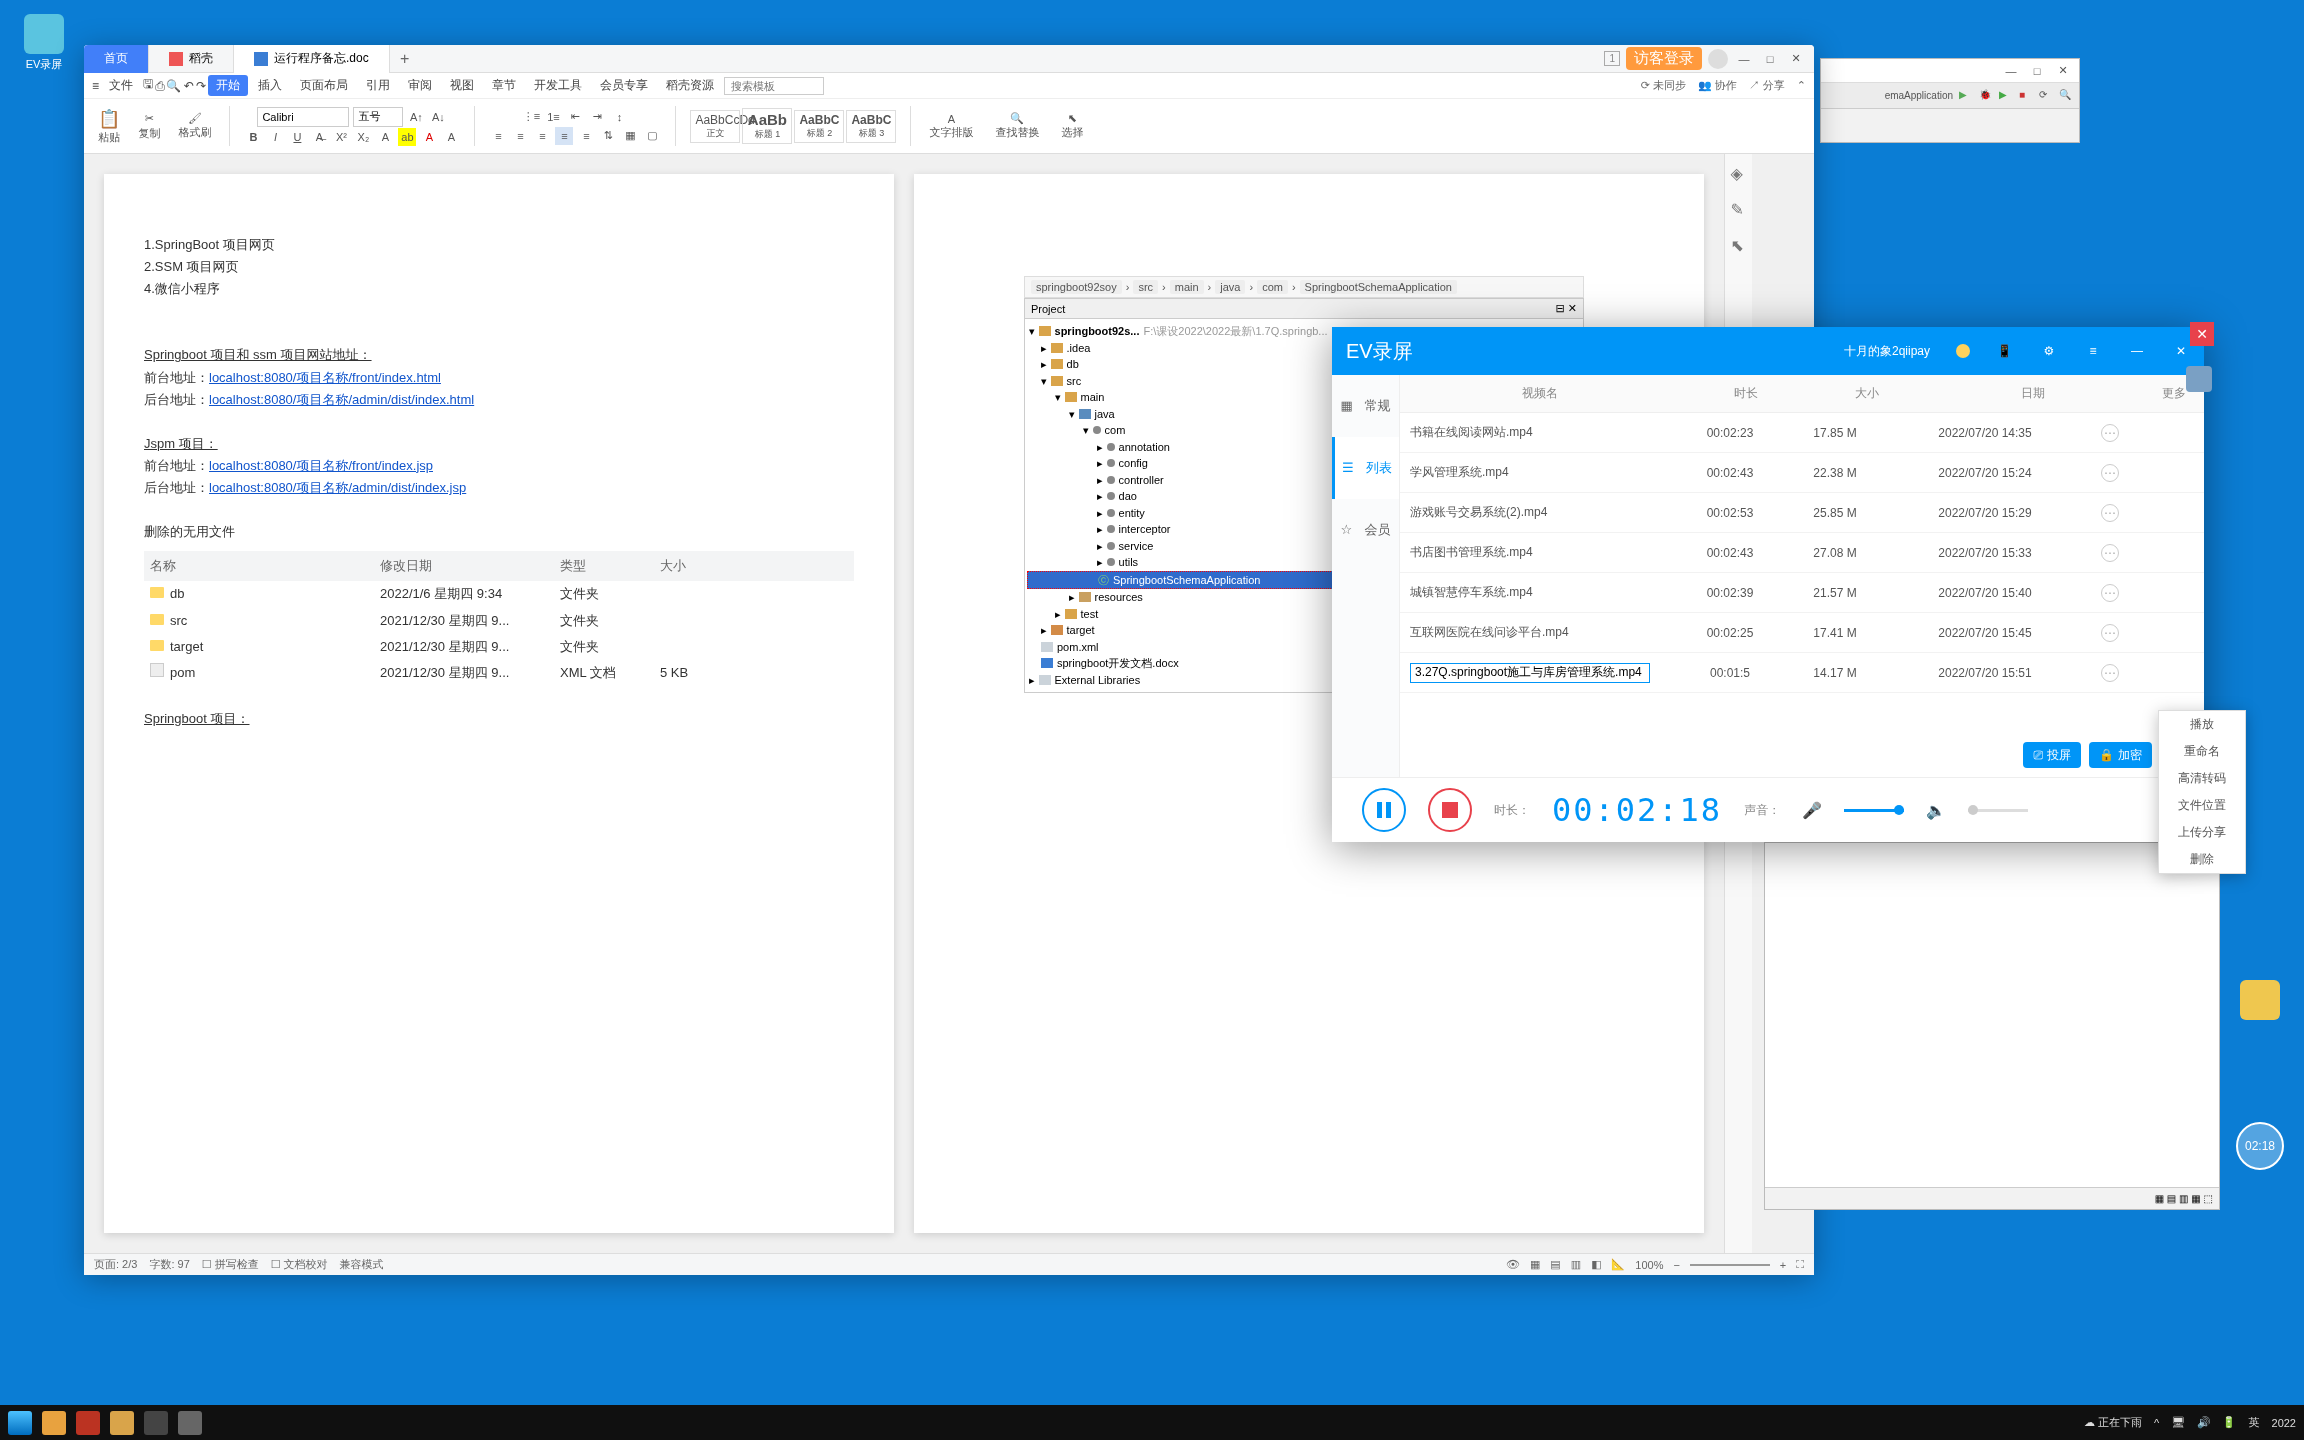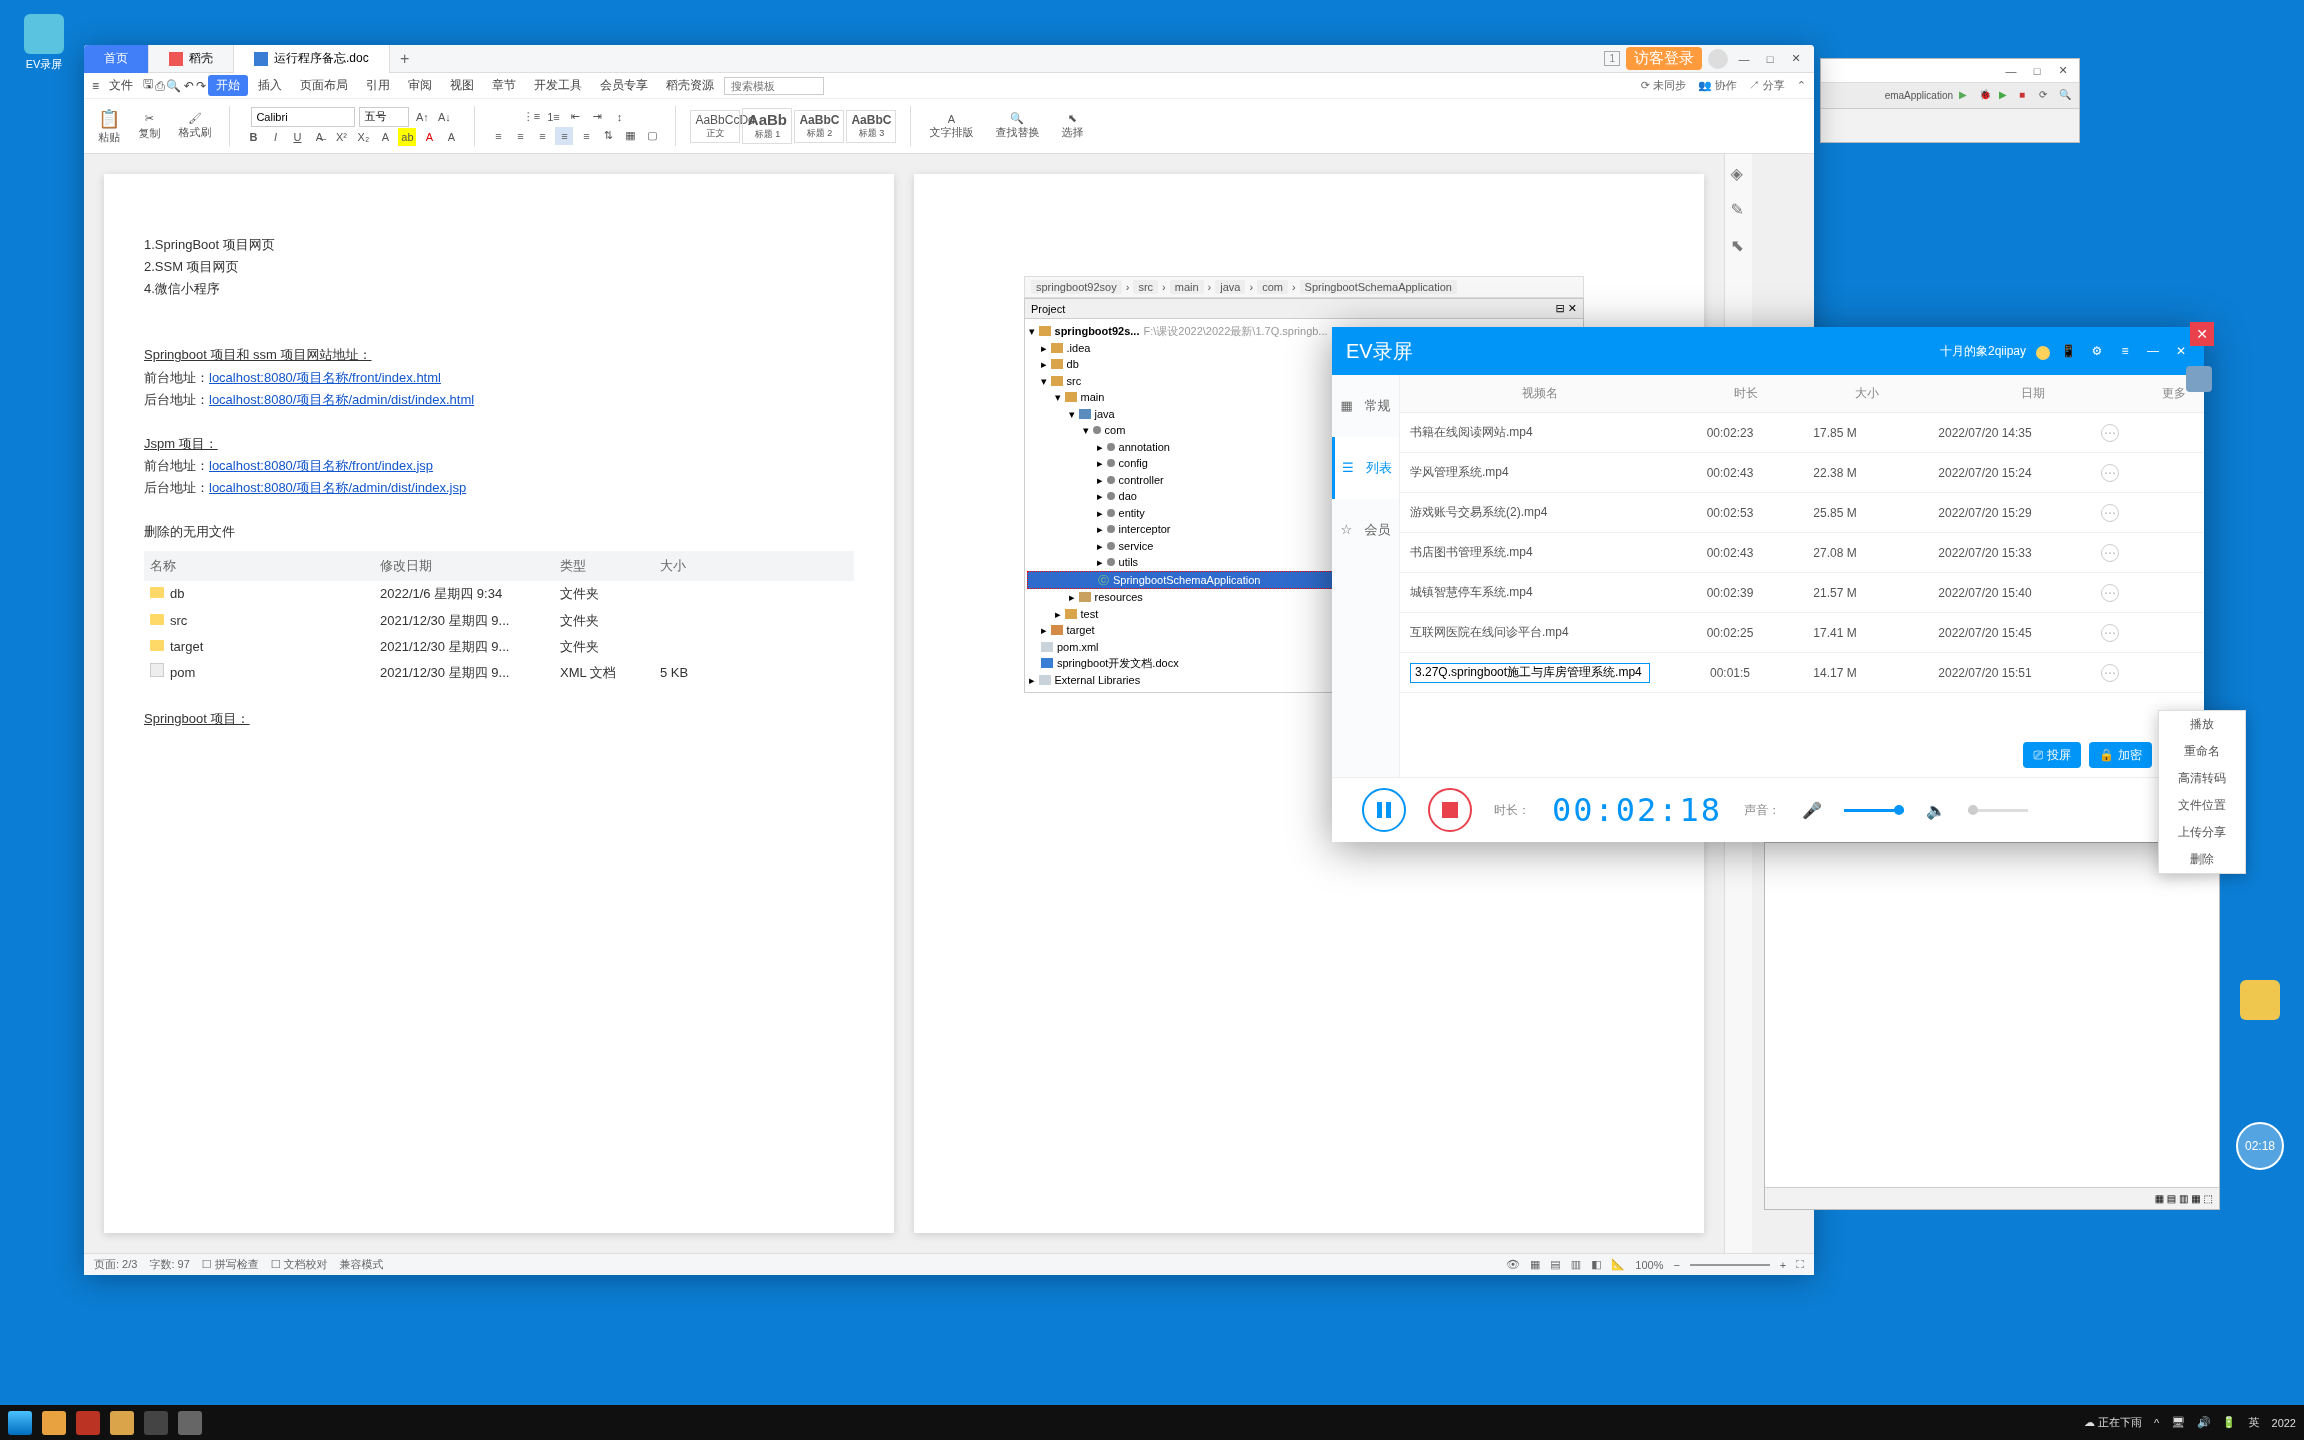--- a/index.html
+++ b/index.html
@@ -65,21 +65,21 @@
     .tree-ico.pkg { background: #888; border-radius: 50%; width: 8px; height: 8px; }
     .tree-ico.file { background: #cbd3da; }
     .tree-row.sel { background: #2f6bcc; color: #fff; border: 1px dotted #f00; }
     .indent-1 { padding-left: 14px; } .indent-2 { padding-left: 28px; } .indent-3 { padding-left: 42px; }
     .indent-4 { padding-left: 56px; } .indent-5 { padding-left: 70px; }
     
     
     .ev-window { position: absolute; left: 1332px; top: 327px; width: 872px; height: 515px; background: #fff; box-shadow: 0 6px 40px rgba(0,0,0,0.4); }
     .ev-titlebar { height: 48px; background: #0095f7; display: flex; align-items: center; padding: 0 14px; color: #fff; }
     .ev-title { font-size: 20px; font-weight: 500; }
-    .ev-title-right { margin-left: auto; display: flex; align-items: flex-end; gap: 10px; font-size: 12px; }
+    .ev-title-right { margin-left: auto; display: flex; align-items: center; gap: 26px; font-size: 12px; }
     .ev-close-outer { position: absolute; top: -5px; right: -10px; width: 24px; height: 24px; background: #e8414b; color: #fff; display: flex; align-items: center; justify-content: center; font-size: 14px; }
     .ev-title-ico { width: 18px; height: 18px; display: inline-flex; align-items: center; justify-content: center; }
     
     .ev-body { display: flex; height: calc(100% - 48px - 65px); }
     .ev-sidebar { width: 113px; background: #fafbfc; border-right: 1px solid #eee; }
     .ev-side-item { height: 62px; display: flex; align-items: center; justify-content: center; gap: 8px; font-size: 13px; color: #666; }
     .ev-side-item.active { background: #fff; color: #0095f7; border-left: 3px solid #0095f7; }
     .ev-side-ico { width: 16px; height: 16px; }
     
     .ev-main { flex: 1; display: flex; flex-direction: column; }
@@ -217,21 +217,21 @@
         </div>
       <div class="ribbon-row">复制</div>
     </div>
     <div class="ribbon-btn">
         <span>🖌</span>
         <span>格式刷</span>
       </div>
     <div class="ribbon-sep"></div>
     <div class="ribbon-group">
       <div class="ribbon-row">
-          <input class="font-select" style="width: 104px;" value="Calibri">
+          <input class="font-select" style="width: 92px;" value="Calibri">
           <input class="font-select" style="width: 50px;" value="五号">
           <span class="fmt-btn">A↑</span>
           <span class="fmt-btn">A↓</span>
         </div>
       <div class="ribbon-row">
         <span class="fmt-btn">
             <b>B</b>
           </span>
         <span class="fmt-btn">
             <i>I</i>

